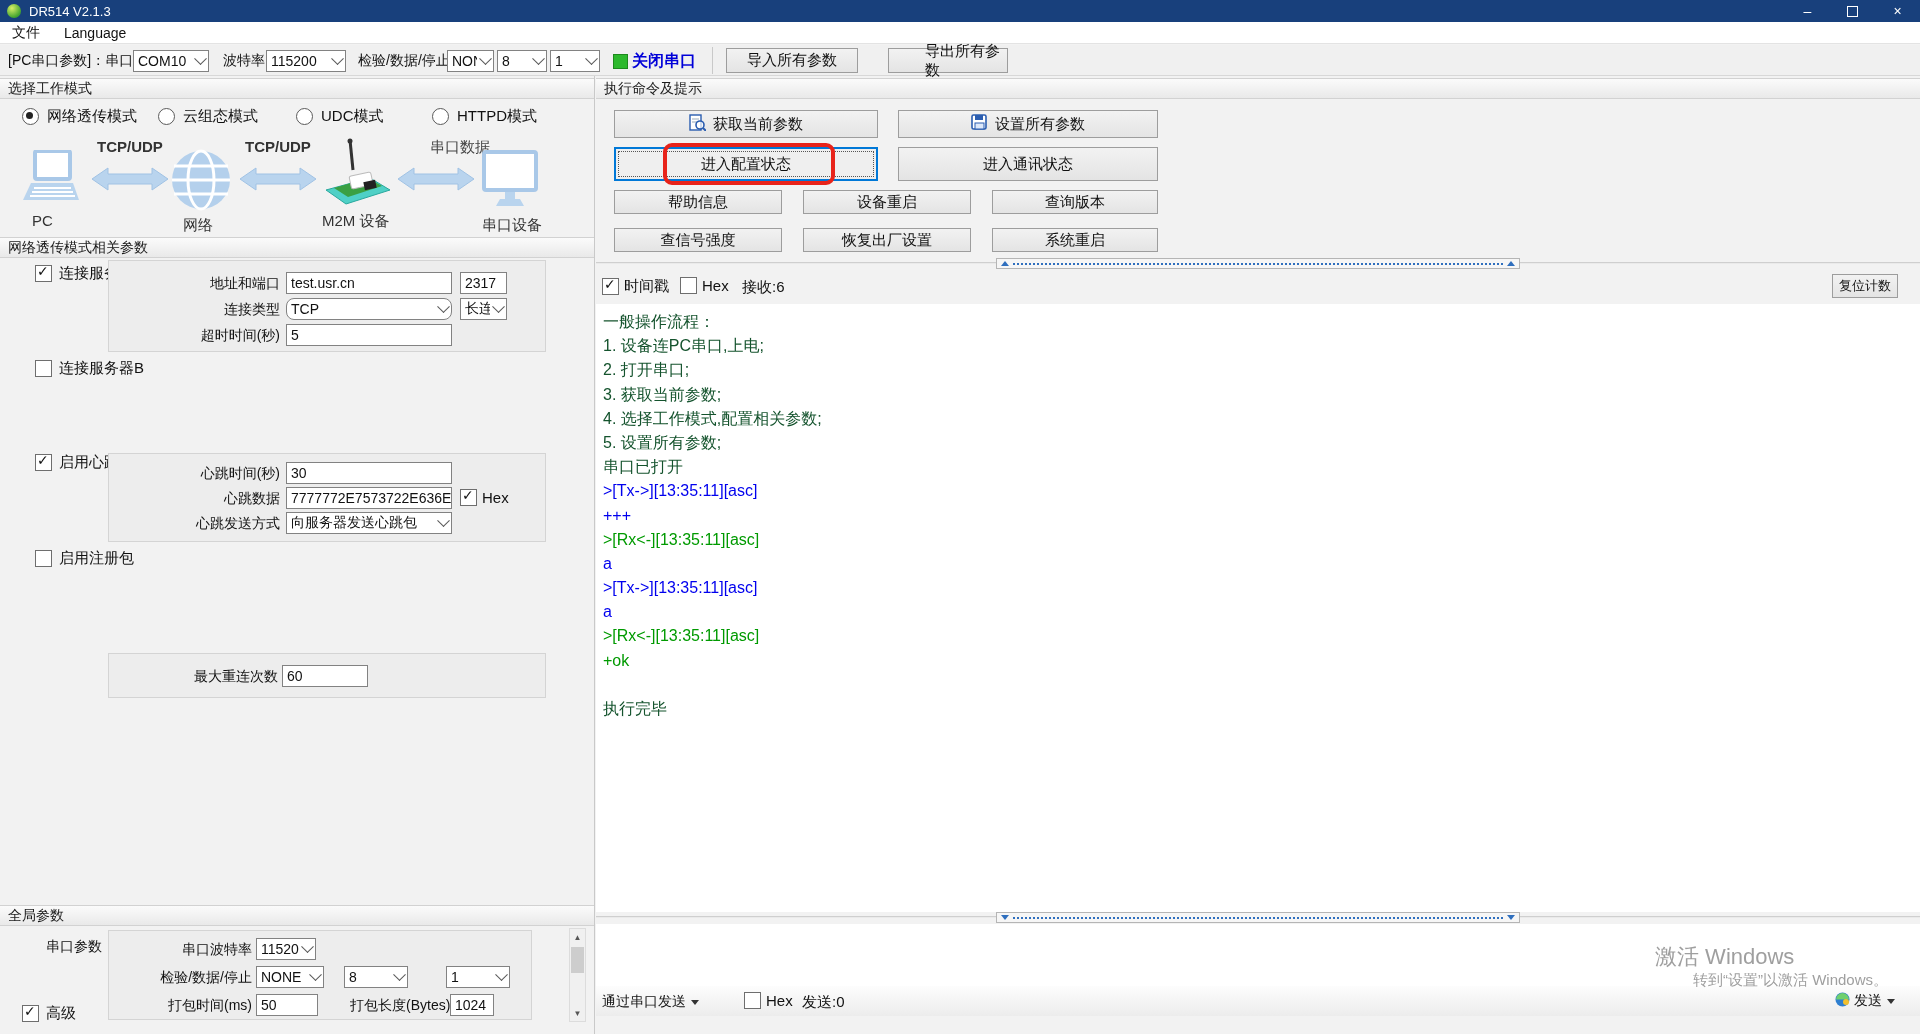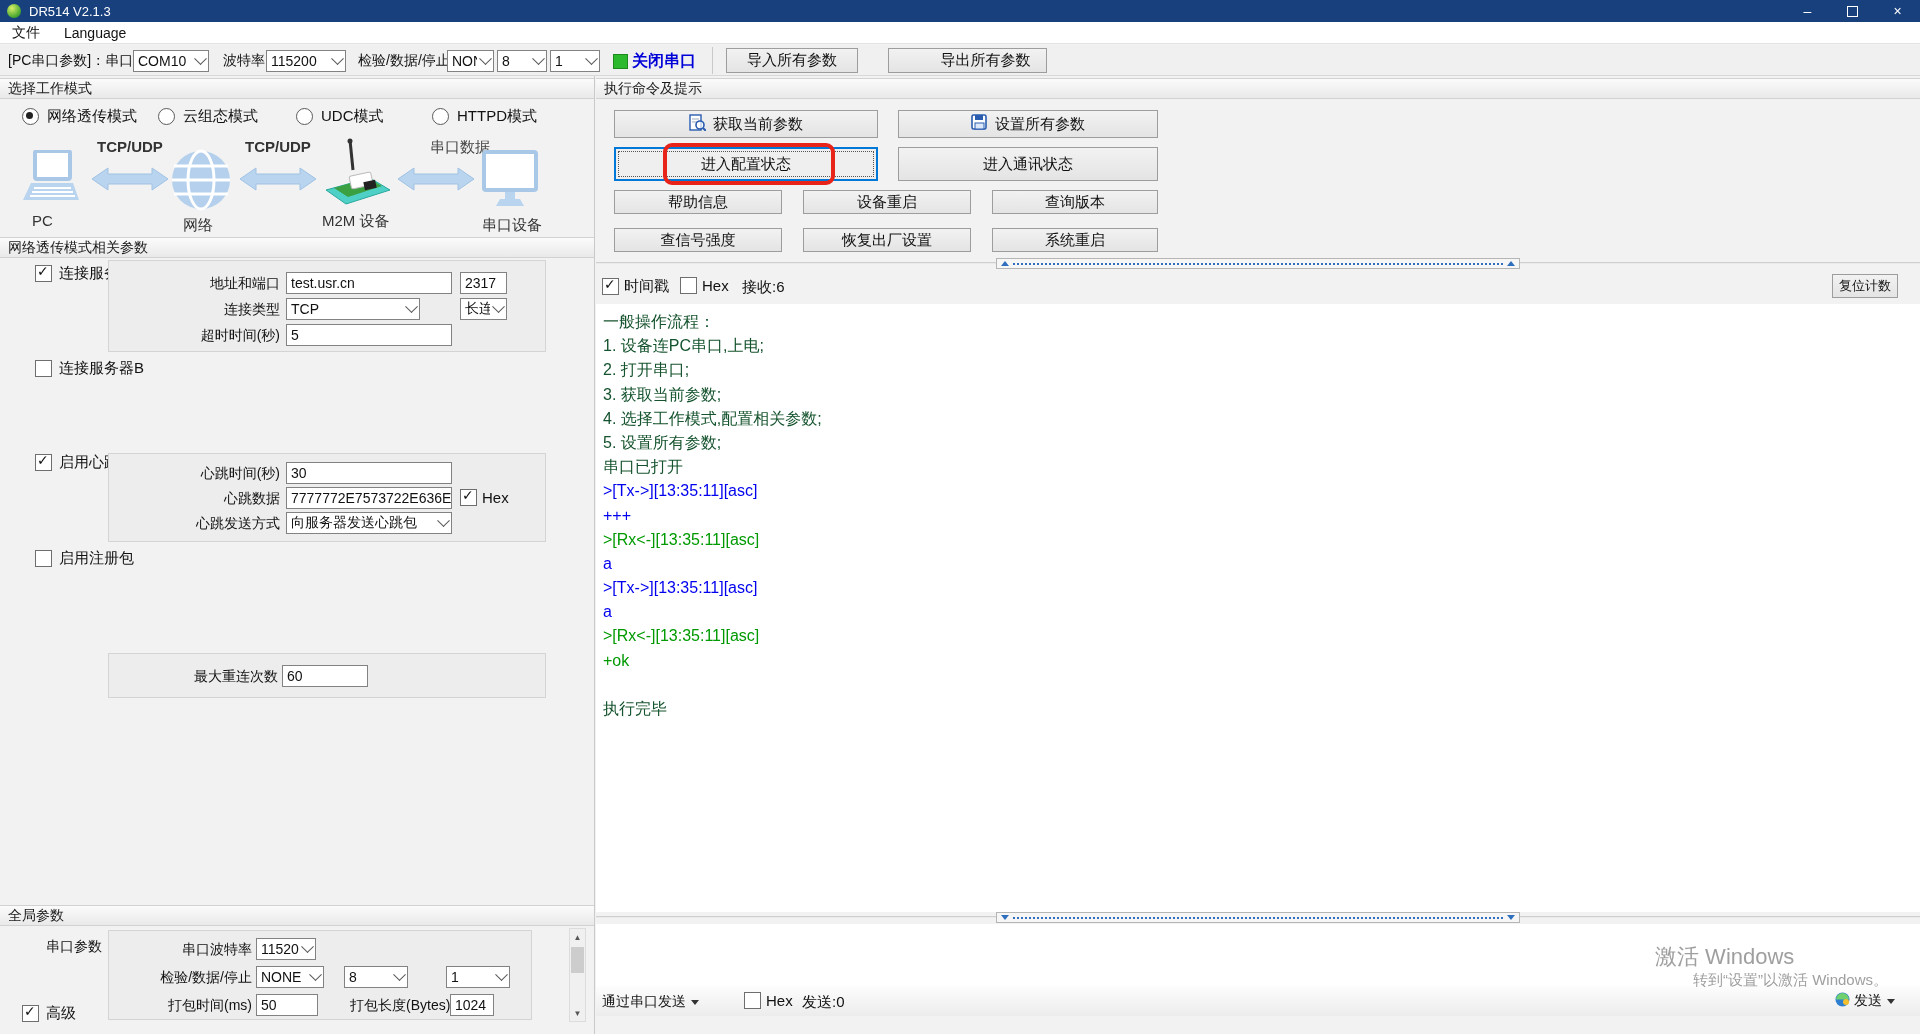--- a/index.html
+++ b/index.html
@@ -100,21 +100,21 @@
 <div class="abs select" style="left:550px;top:50px;width:50px;">
   <span class="selval">1</span>
     <span class="chev"></span>
 </div>
 <div class="abs cbrow" style="left:613px;top:51px;gap:4px;">
   <span class="greensq icn"></span>
   <span style="color:#0000d8;font-weight:bold;font-size:16px;">关闭串口</span>
 </div>
 <div class="abs sep" style="left:712px;top:47px;height:27px;"></div>
 <div class="abs btn" style="left:726px;top:48px;width:132px;height:25px;">导入所有参数</div>
-<div class="abs btn" style="left:888px;top:48px;width:159px;height:25px;padding-left:36px;">导出所有参数</div>
+<div class="abs btn" style="left:888px;top:48px;width:120px;height:25px;padding-left:36px;">导出所有参数</div>
 
 <div class="abs sep" style="left:594px;top:76px;height:958px;"></div>
 
 <div class="abs hdr" style="left:0;top:78px;width:594px;">选择工作模式</div>
 
 <div class="abs radiorow" style="left:22px;top:107px;">
   <span class="radio sel"></span>
     <span>网络透传模式</span>
 </div>
 <div class="abs radiorow" style="left:158px;top:107px;">
@@ -196,21 +196,21 @@
 
 <div class="abs cbrow" style="left:35px;top:264px;">
   <span class="cb checked"></span>
     <span>连接服务器A</span>
 </div>
 <div class="abs panel" style="left:108px;top:260px;width:438px;height:92px;"></div>
 <div class="abs rlabel" style="left:118px;top:272px;width:162px;">地址和端口</div>
 <div class="abs input" style="left:286px;top:272px;width:166px;">test.usr.cn</div>
 <div class="abs input" style="left:460px;top:272px;width:47px;">2317</div>
 <div class="abs rlabel" style="left:118px;top:298px;width:162px;">连接类型</div>
-<div class="abs select" style="left:286px;top:298px;width:134px;">
+<div class="abs select" style="left:286px;top:298px;width:166px;border-radius:8px;">
   <span class="selval">TCP</span>
     <span class="chev"></span>
 </div>
 <div class="abs select" style="left:460px;top:298px;width:47px;">
   <span class="selval">长连</span>
     <span class="chev"></span>
 </div>
 <div class="abs rlabel" style="left:118px;top:324px;width:162px;">超时时间(秒)</div>
 <div class="abs input" style="left:286px;top:324px;width:166px;">5</div>
 

